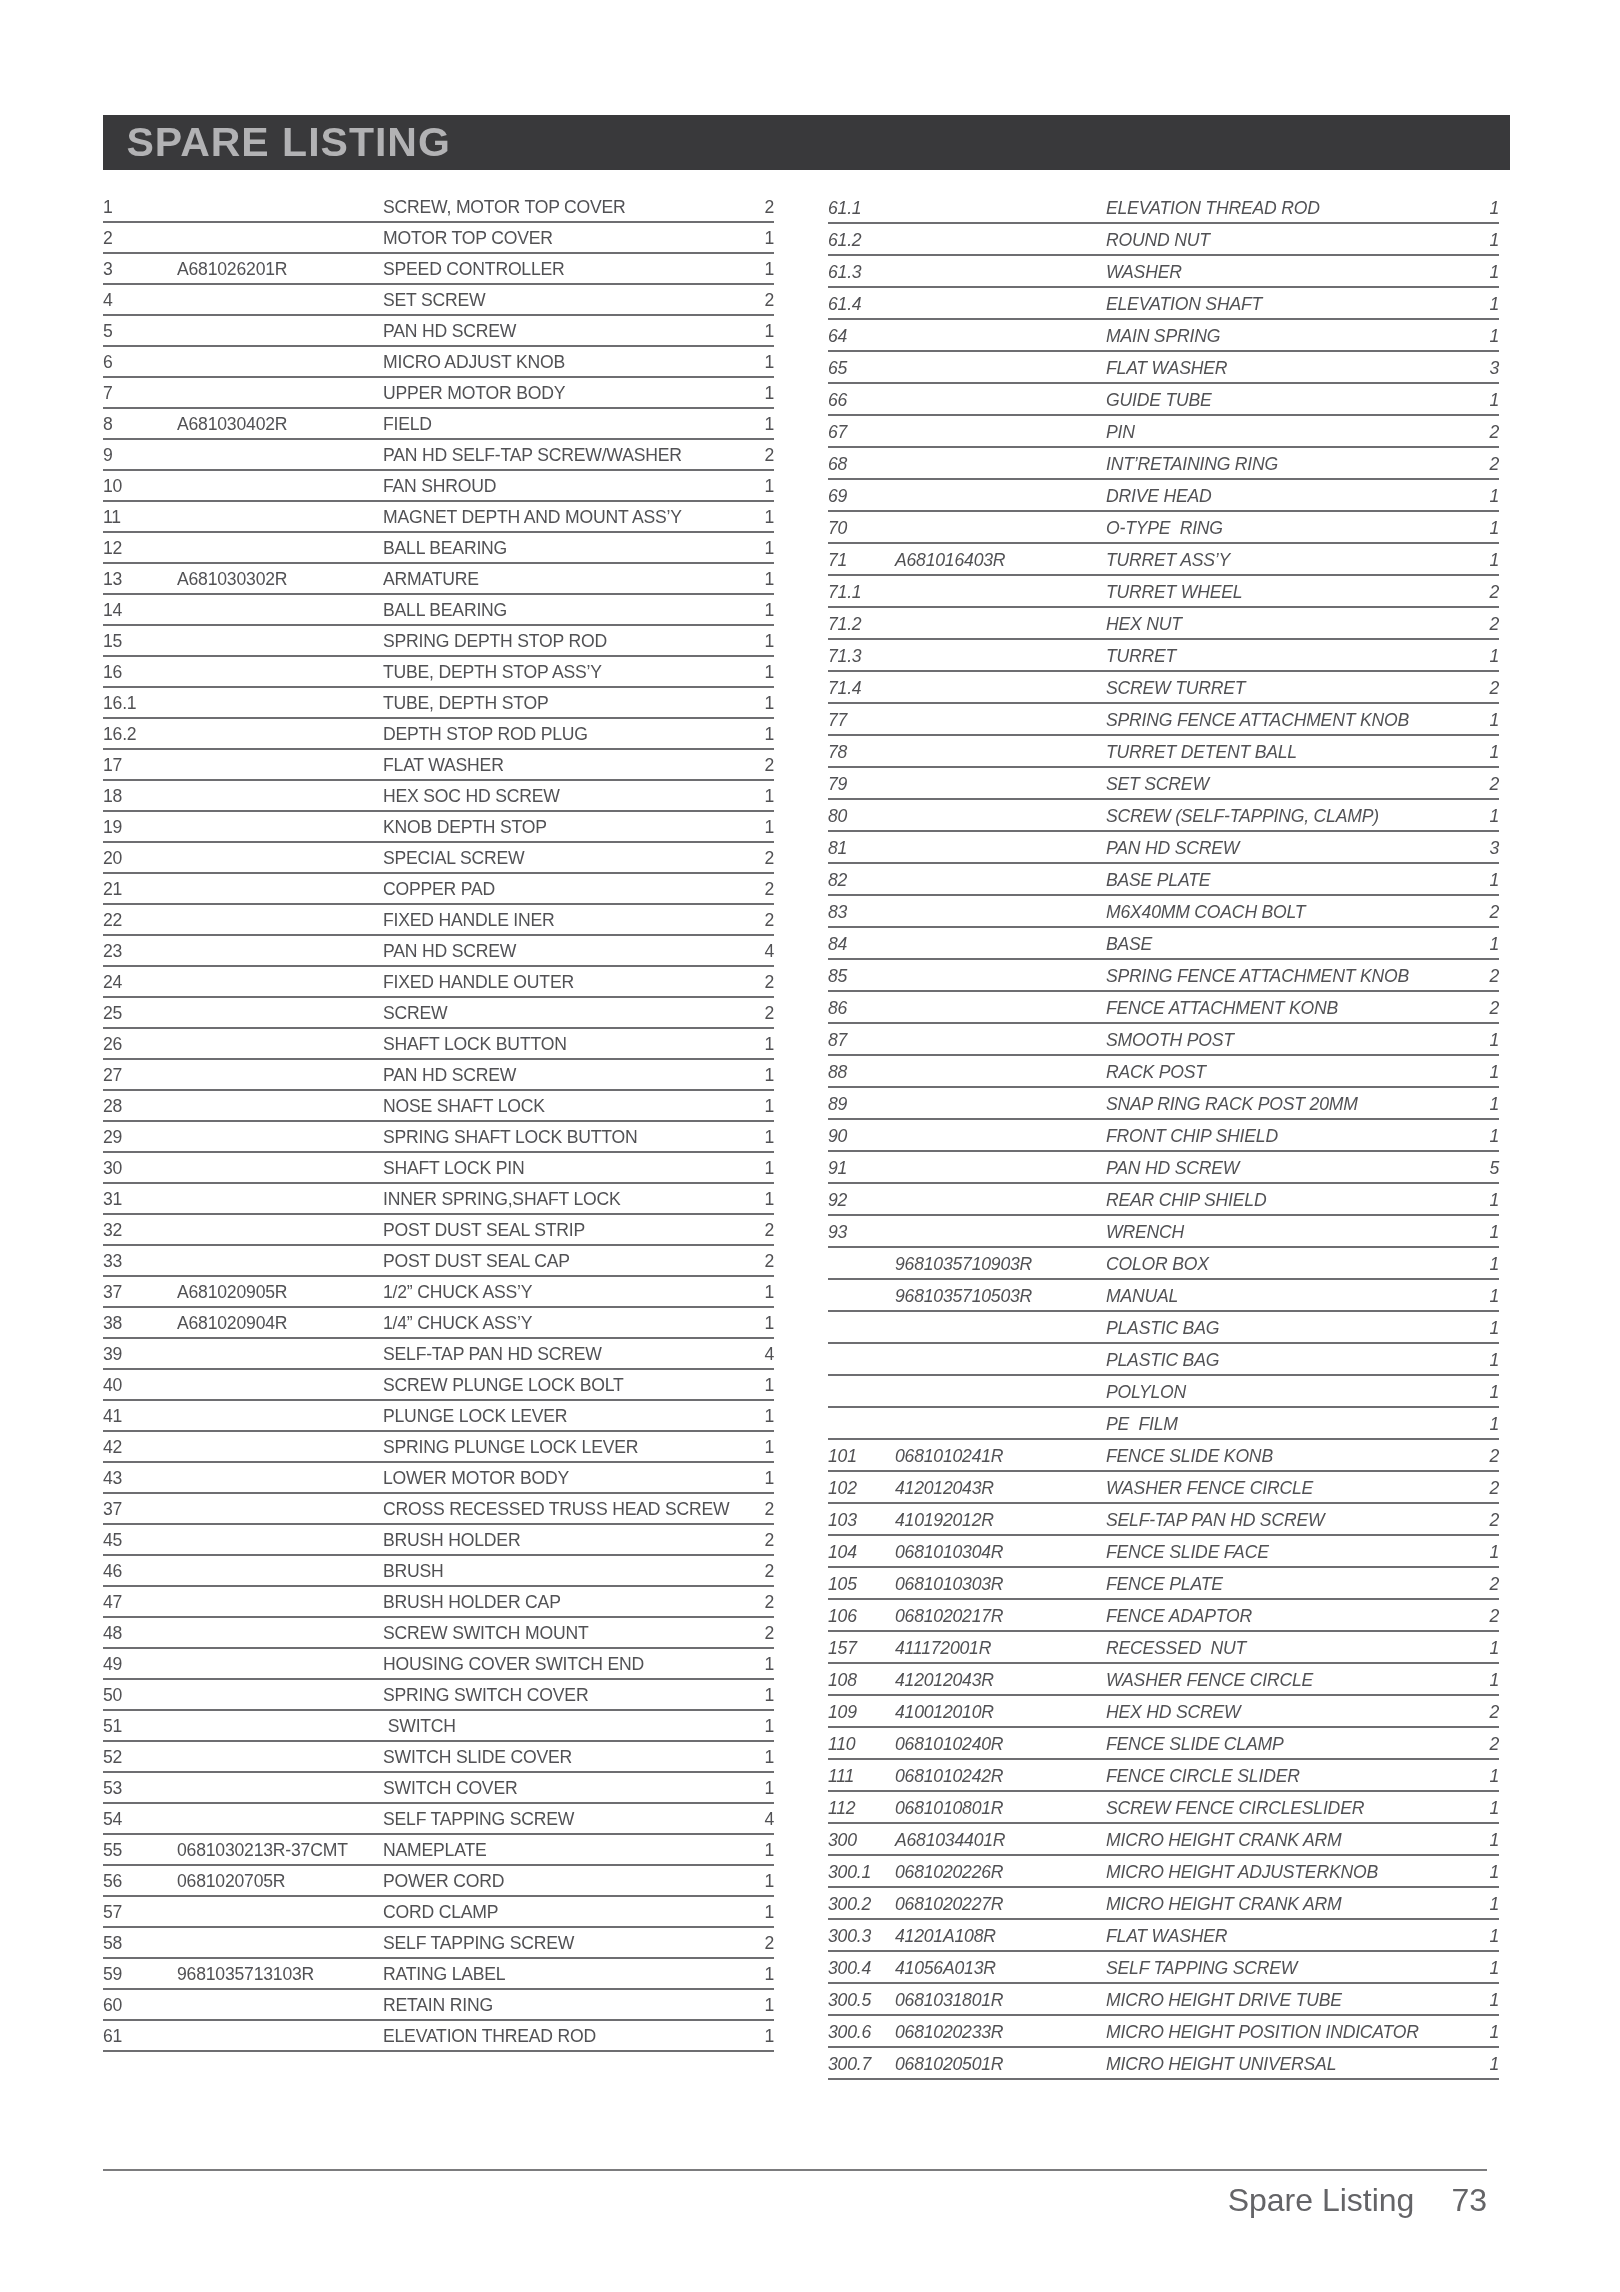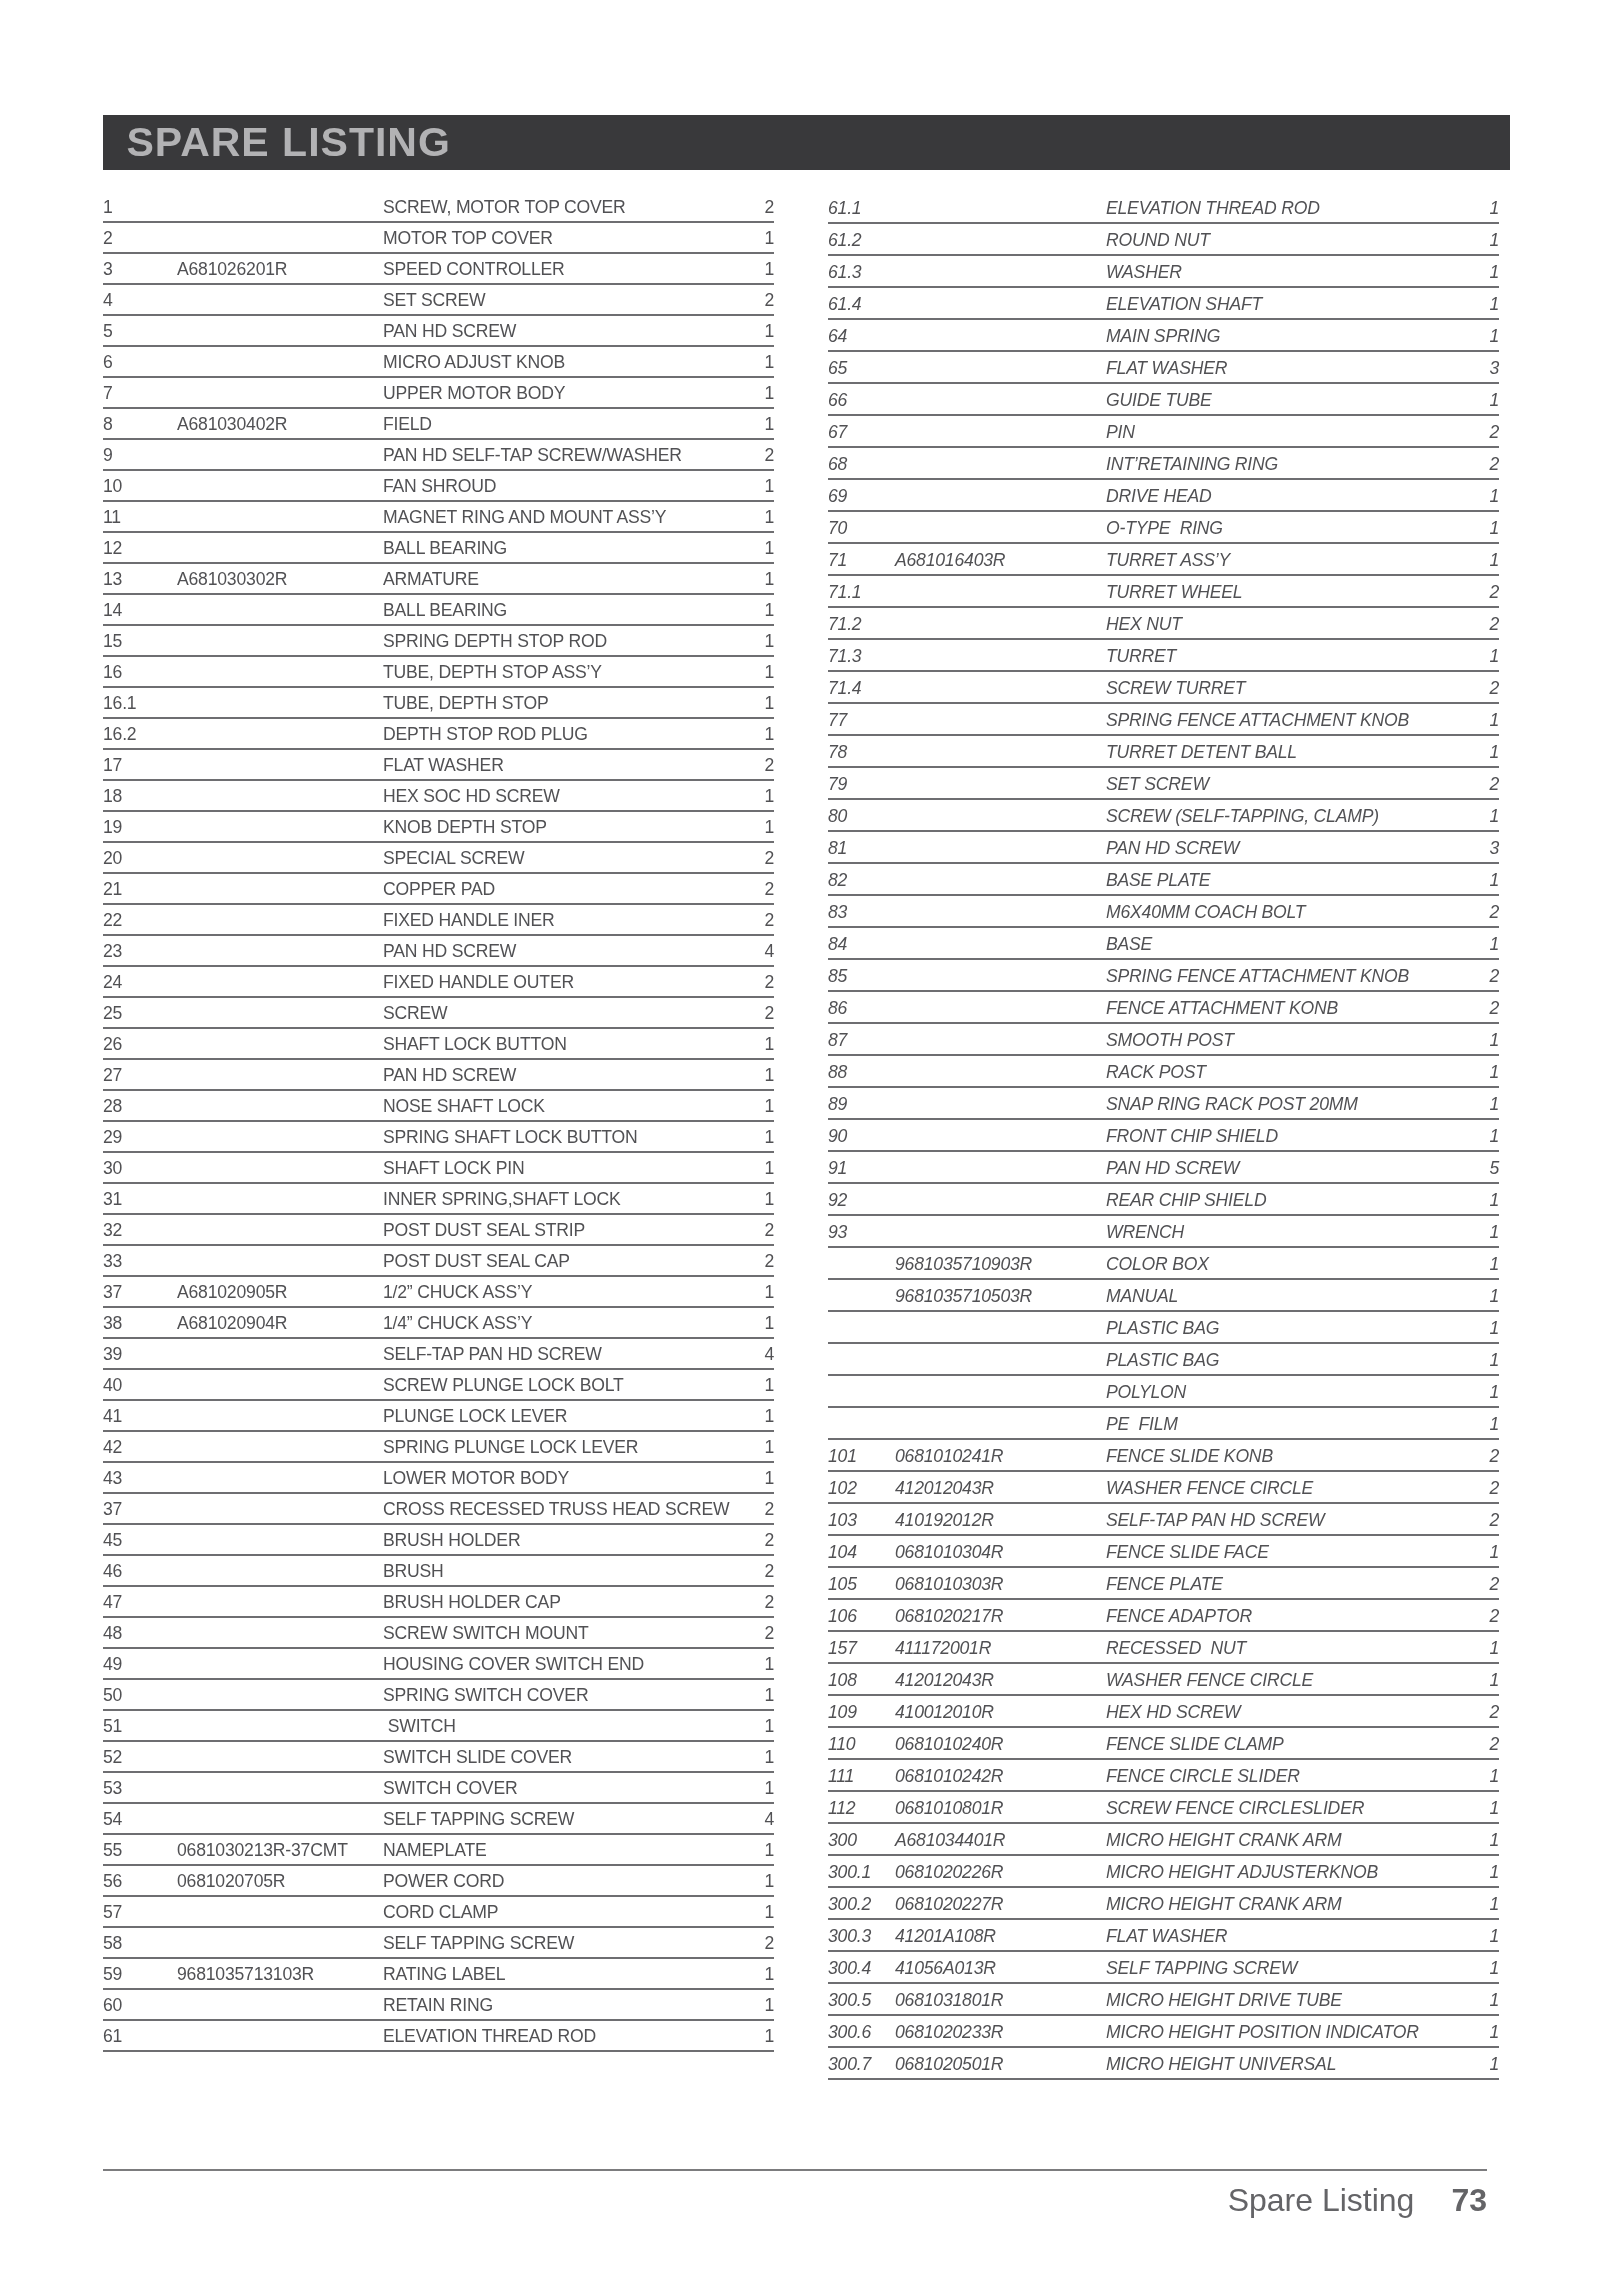--- a/index.html
+++ b/index.html
@@ -44,21 +44,21 @@
   .row.head .c{font-weight:bold;color:#3c3c3e;letter-spacing:0;}
   .footer-rule{
     position:absolute;left:103px;top:2169px;width:1384px;height:0;
     border:none;border-top:2px solid #7c7c7e;margin:0;
   }
   .footer-text{
     position:absolute;left:103px;top:2182px;width:1384px;
     text-align:right;
     font-size:32px;color:#646467;letter-spacing:0;
   }
-  .footer-text .pgnum{display:inline-block;margin-left:37px;font-weight:bold;}
+  .footer-text .pgnum{display:inline-block;margin-left:37px;}
 </style>
 </head>
 <body>
 
 <div class="page">
 
   <header class="title-bar">
     <h1>SPARE LISTING</h1>
   </header>
 
@@ -120,21 +120,21 @@
         </div>
         <div class="row">
           <span class="c no">10</span>
           <span class="c part"></span>
           <span class="c desc">FAN SHROUD</span>
           <span class="c qty">1</span>
         </div>
         <div class="row">
           <span class="c no">11</span>
           <span class="c part"></span>
-          <span class="c desc">MAGNET RING AND MOUNT ASS’Y</span>
+          <span class="c desc">MAGNET DEPTH AND MOUNT ASS’Y</span>
           <span class="c qty">1</span>
         </div>
         <div class="row">
           <span class="c no">12</span>
           <span class="c part"></span>
           <span class="c desc">BALL BEARING</span>
           <span class="c qty">1</span>
         </div>
         <div class="row">
           <span class="c no">13</span>

